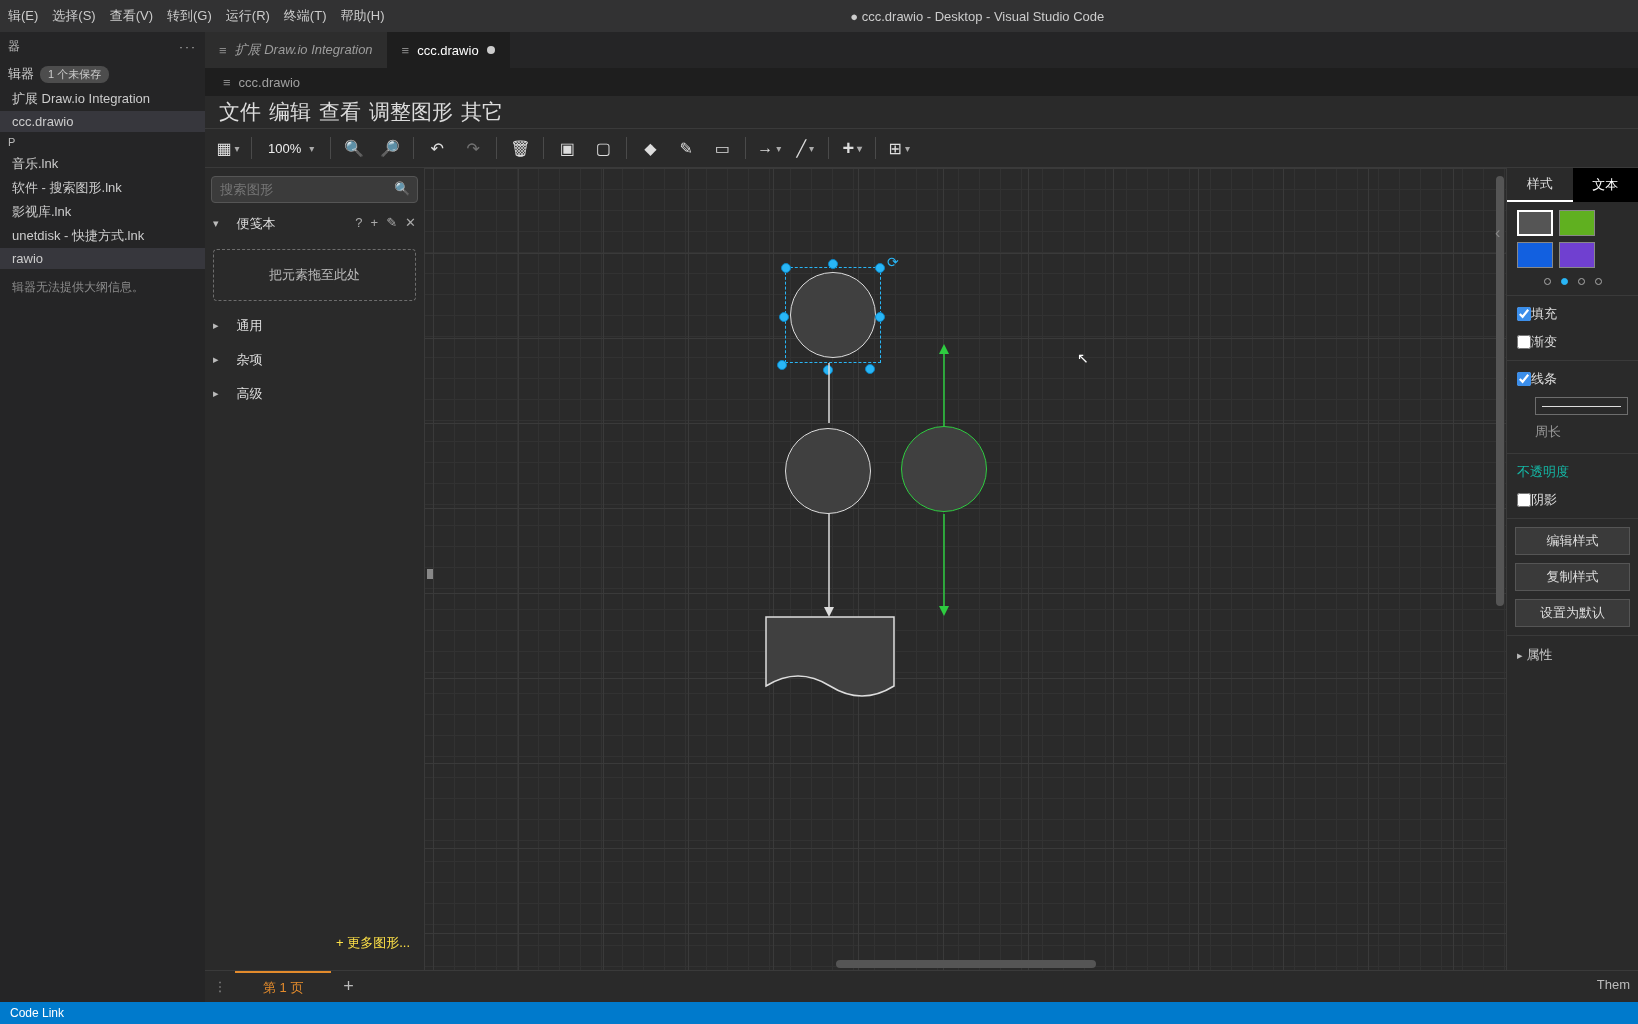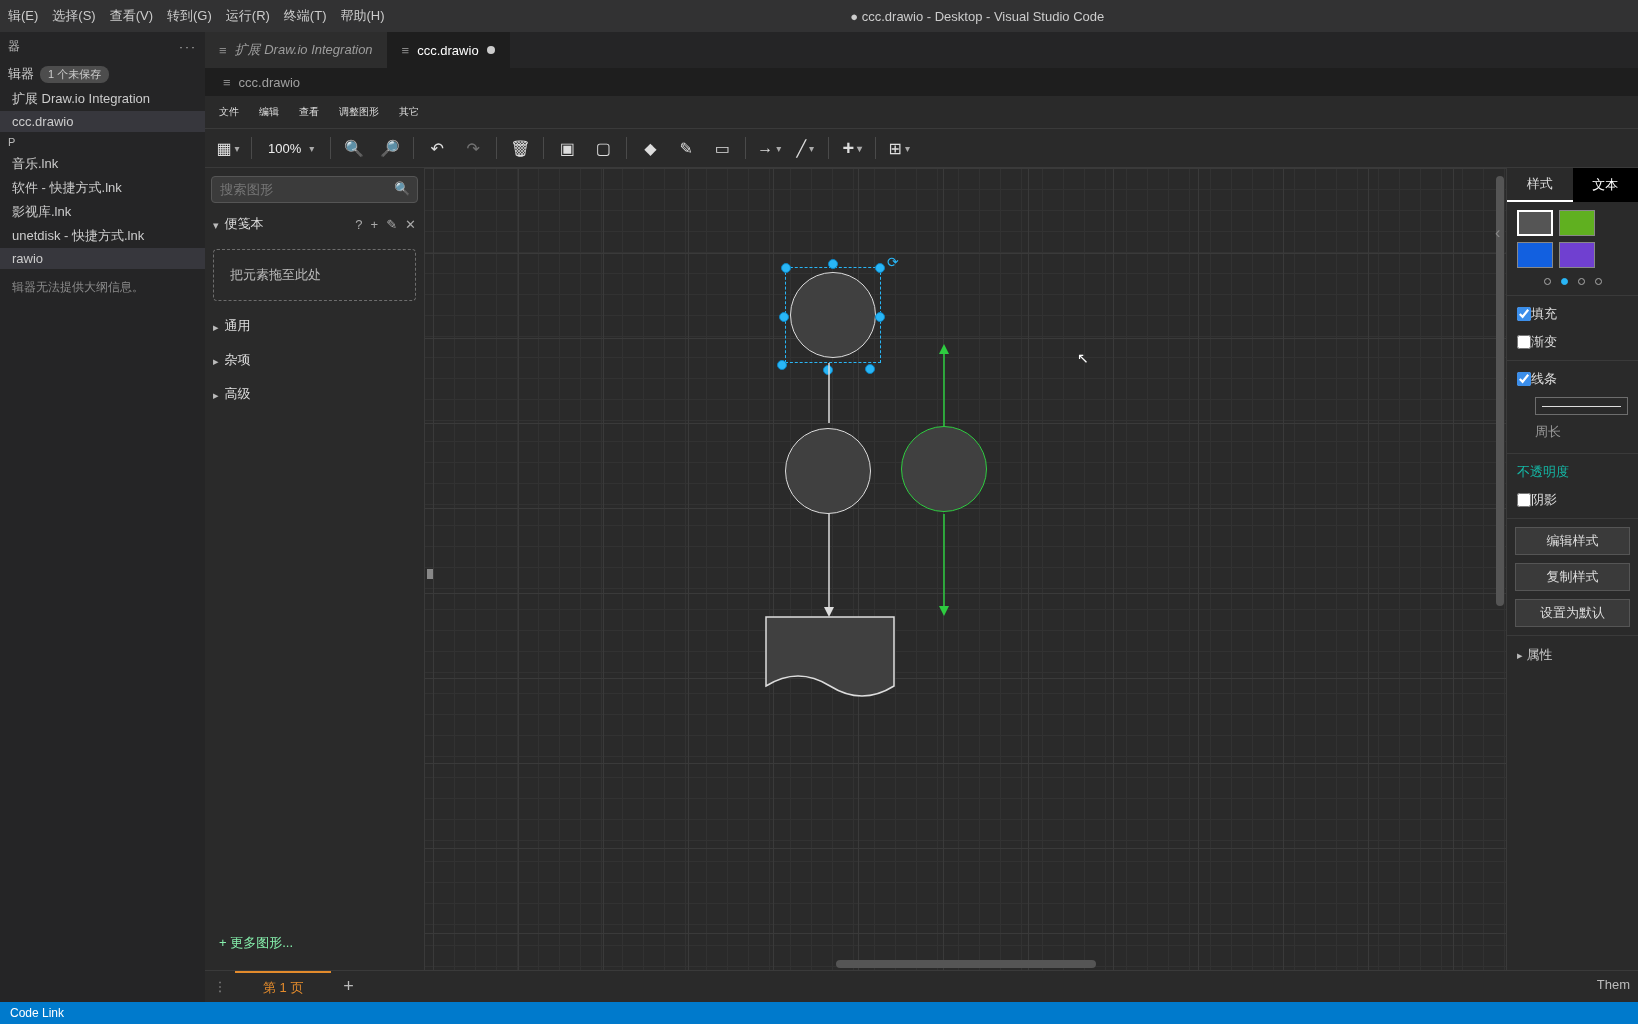--- a/index.html
+++ b/index.html
@@ -28,41 +28,41 @@
 .tabbar { height: 36px; background: #252526; display: flex; align-items: stretch; }
 .tab { display: flex; align-items: center; gap: 8px; padding: 0 14px; background: #2d2d2d; color: #9d9d9d; border-right: 1px solid #1e1e1e; cursor: pointer; font-style: italic; }
 .tab.active { background: #1e1e1e; color: #ffffff; font-style: normal; }
 .tab .dirty { width: 8px; height: 8px; border-radius: 50%; background: #cccccc; }
 .tab .listicon::before { content: "≡"; color: #888; font-style: normal; }
 .breadcrumb { height: 28px; display: flex; align-items: center; padding: 0 18px; gap: 8px; color: #a0a0a0; font-size: 13px; }
 .breadcrumb .listicon::before { content: "≡"; color: #888; }
 
 
 .drawio { flex: 1; display: flex; flex-direction: column; background: #2a2a2a; }
-.drawio-menu { height: 32px; display: flex; align-items: center; gap: 20px; padding: 0 14px; color: #dddddd; font-size: 10px; }
+.drawio-menu { height: 32px; display: flex; align-items: center; gap: 8px; padding: 0 14px; color: #dddddd; font-size: 21px; }
 .drawio-menu span { cursor: pointer; }
 .drawio-tool { height: 40px; display: flex; align-items: center; gap: 10px; padding: 0 10px; border-top: 1px solid #3a3a3a; border-bottom: 1px solid #3a3a3a; }
 .tbtn { width: 26px; height: 26px; display: flex; align-items: center; justify-content: center; color: #dddddd; cursor: pointer; font-size: 16px; }
 .tbtn.drop::after { content: "▾"; font-size: 10px; margin-left: 3px; color: #aaa; }
 .tsep { width: 1px; height: 22px; background: #4a4a4a; }
 .zoom { display: flex; align-items: center; gap: 4px; color: #eeeeee; padding: 0 6px; cursor: pointer; }
 .zoom::after { content: "▾"; font-size: 10px; margin-left: 4px; color: #aaa; }
 
 .drawio-body { flex: 1; display: flex; min-height: 0; }
 
 
 .shapes { width: 220px; background: #2a2a2a; border-right: 1px solid #3a3a3a; display: flex; flex-direction: column; padding: 8px 6px; gap: 8px; }
 .searchwrap { position: relative; }
 .searchwrap input { width: 100%; background: #3b3b3b; border: 1px solid #555; border-radius: 4px; padding: 5px 26px 5px 8px; color: #ddd; outline: none; }
 .searchwrap .mag { position: absolute; right: 7px; top: 5px; color: #999; }
-.section-head { display: flex; align-items: center; gap: 6px; color: #dddddd; padding: 4px 2px; cursor: pointer; }
+.section-head { display: flex; align-items: flex-start; gap: 18px; color: #dddddd; padding: 4px 2px; cursor: pointer; }
 .section-head .tri::before { content: "▾"; font-size: 11px; color: #bbb; }
 .section-head .tri.closed::before { content: "▸"; }
 .section-head .mini { margin-left: auto; display: flex; gap: 8px; color: #aaa; font-size: 13px; }
-.dropzone { border: 1px dashed #6d6d6d; border-radius: 4px; padding: 16px; color: #bbbbbb; margin: 4px 2px; }
+.dropzone { border: 1px dashed #6d6d6d; border-radius: 4px; padding: 16px; text-align: center; color: #bbbbbb; margin: 4px 2px; }
 
 
 .canvas-wrap { flex: 1; position: relative; background: #2a2a2a; overflow: hidden; }
 .canvas-wrap::before { content: ""; position: absolute; inset: 0;
   background-image:
     linear-gradient(#3a3a3a 1px, transparent 1px),
     linear-gradient(90deg, #3a3a3a 1px, transparent 1px),
     linear-gradient(#323232 1px, transparent 1px),
     linear-gradient(90deg, #323232 1px, transparent 1px);
   background-size: 85px 85px, 85px 85px, 21px 21px, 21px 21px;
@@ -97,21 +97,21 @@
 .attr-row { display: flex; align-items: center; padding: 6px 10px; gap: 4px; cursor: pointer; }
 .attr-row::before { content: "▸"; font-size: 11px; color: #bbb; }
 
 
 .pagebar { height: 32px; background: #2a2a2a; border-top: 1px solid #3a3a3a; display: flex; align-items: stretch; }
 .pagebar .grip { width: 30px; display: flex; align-items: center; justify-content: center; color: #888; cursor: pointer; }
 .pagebar .ptab { padding: 8px 28px; display: flex; align-items: center; color: #e38b2c; border-top: 2px solid #e38b2c; cursor: pointer; }
 .pagebar .add { width: 34px; display: flex; align-items: center; justify-content: center; color: #bbb; font-size: 18px; cursor: pointer; }
 
 
-.more-shapes { margin-top: auto; padding: 10px 8px; color: #86efac; cursor: pointer; }
+.more-shapes { margin-top: auto; padding: 10px 8px; color: #fde047; cursor: pointer; text-align: right; }
 
 
 .status { height: 22px; background: #007acc; color: #ffffff; display: flex; align-items: center; padding: 0 10px; font-size: 12px; }
 .status .right { margin-left: auto; }
 
 
 .hscroll { position: absolute; bottom: 2px; left: 50%; transform: translateX(-50%); width: 260px; height: 8px; background: #555; border-radius: 4px; }
 .vscroll { position: absolute; right: 2px; top: 8px; width: 8px; height: 430px; background: #555; border-radius: 4px; }
 .tick { position: absolute; left: 2px; top: 50%; width: 6px; height: 10px; background: #888; }
 </style>
@@ -138,21 +138,21 @@
       <span class="dots">···</span>
     </div>
     <div class="explorer-row">
       <span>辑器</span>
       <span class="badge">1 个未保存</span>
     </div>
     <div class="explorer-file">扩展 Draw.io Integration</div>
     <div class="explorer-file sel">ccc.drawio</div>
     <div class="explorer-row" style="font-size:11px;color:#bbb">P</div>
     <div class="explorer-file">音乐.lnk</div>
-    <div class="explorer-file">软件 - 快捷方式.lnk</div>
+    <div class="explorer-file">软件 - 搜索图形.lnk</div>
     <div class="explorer-file">影视库.lnk</div>
     <div class="explorer-file">unetdisk - 快捷方式.lnk</div>
     <div class="explorer-file sel">rawio</div>
     <div class="explorer-hint">辑器无法提供大纲信息。</div>
   </div>
 
   <div class="editor">
 
     <div class="tabbar">
       <div class="tab">

